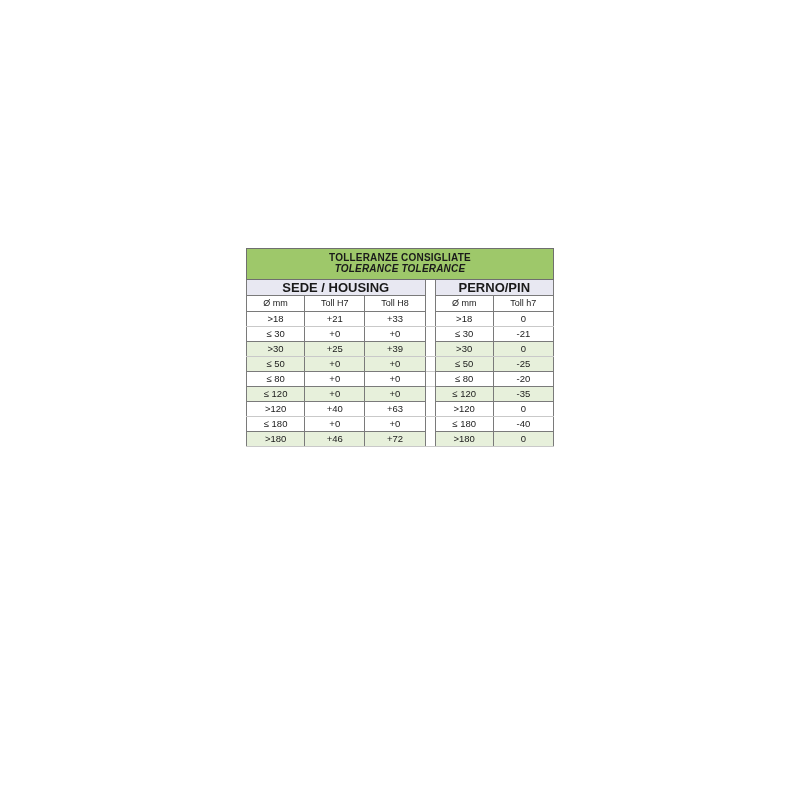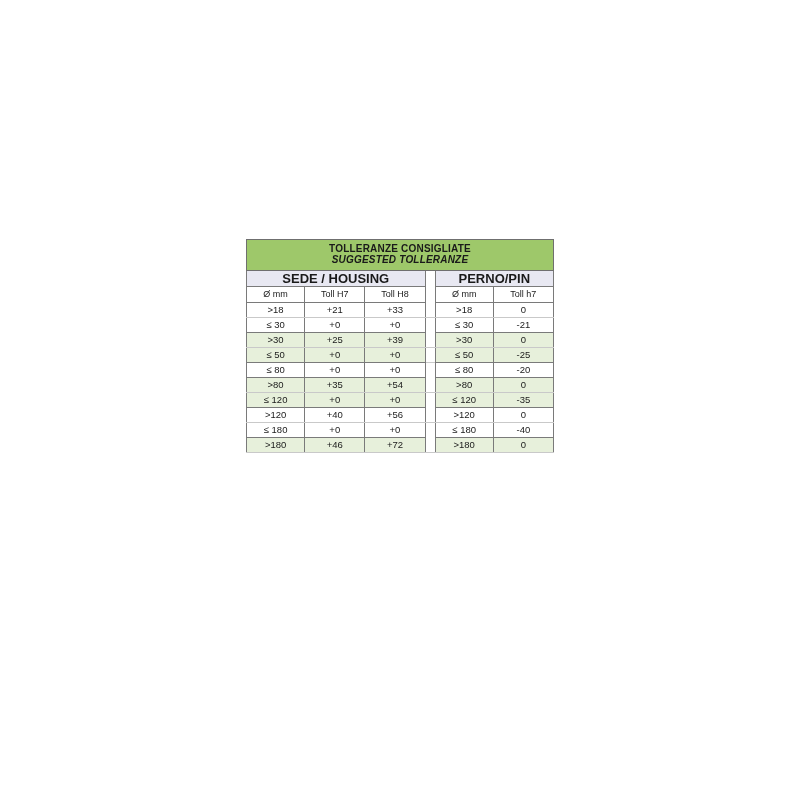--- a/index.html
+++ b/index.html
@@ -12,21 +12,21 @@
   }
   #page {
     position: relative;
     width: 800px;
     height: 800px;
     overflow: hidden;
   }
   #table-wrap {
     position: absolute;
     left: 246px;
-    top: 239px;
+    top: 248px;
     width: 308px;
   }
   table.tol {
     border-collapse: collapse;
     table-layout: fixed;
     width: 308px;
     font-size: 9.5px;
     color: #1a1a1a;
   }
   table.tol td {
@@ -99,21 +99,21 @@
           <col class="w-val">
           <col class="w-val">
         <col class="gap">
         <col class="w-dia2">
           <col class="w-val2">
       </colgroup>
       <tbody>
         <tr>
           <td class="title-cell" colspan="6">
             <span class="title-main">TOLLERANZE CONSIGLIATE</span>
-            <span class="title-sub">SUGGESTED TOLLERANZE</span>
+            <span class="title-sub">TOLERANCE TOLERANCE</span>
           </td>
         </tr>
 
         <tr>
           <td class="group-head" colspan="3">SEDE / HOUSING</td>
           <td class="gap"></td>
           <td class="group-head" colspan="2">PERNO/PIN</td>
         </tr>
 
         <tr>
@@ -161,41 +161,33 @@
 
         <tr class="bot-row">
           <td class="plain">≤ 80</td>
           <td class="plain">+0</td>
           <td class="plain">+0</td>
           <td class="gap"></td>
           <td class="plain">≤ 80</td>
           <td class="plain">-20</td>
         </tr>
 
-        <tr class="top-row">
-          <td class="shade">&gt;80</td>
-          <td class="shade">+35</td>
-          <td class="shade">+54</td>
-          <td class="gap"></td>
-          <td class="shade">&gt;80</td>
-          <td class="shade">0</td>
-        </tr>
         <tr class="bot-row">
           <td class="shade">≤ 120</td>
           <td class="shade">+0</td>
           <td class="shade">+0</td>
           <td class="gap"></td>
           <td class="shade">≤ 120</td>
           <td class="shade">-35</td>
         </tr>
 
         <tr class="top-row">
           <td class="plain">&gt;120</td>
           <td class="plain">+40</td>
-          <td class="plain">+56</td>
+          <td class="plain">+63</td>
           <td class="gap"></td>
           <td class="plain">&gt;120</td>
           <td class="plain">0</td>
         </tr>
         <tr class="bot-row">
           <td class="plain">≤ 180</td>
           <td class="plain">+0</td>
           <td class="plain">+0</td>
           <td class="gap"></td>
           <td class="plain">≤ 180</td>

